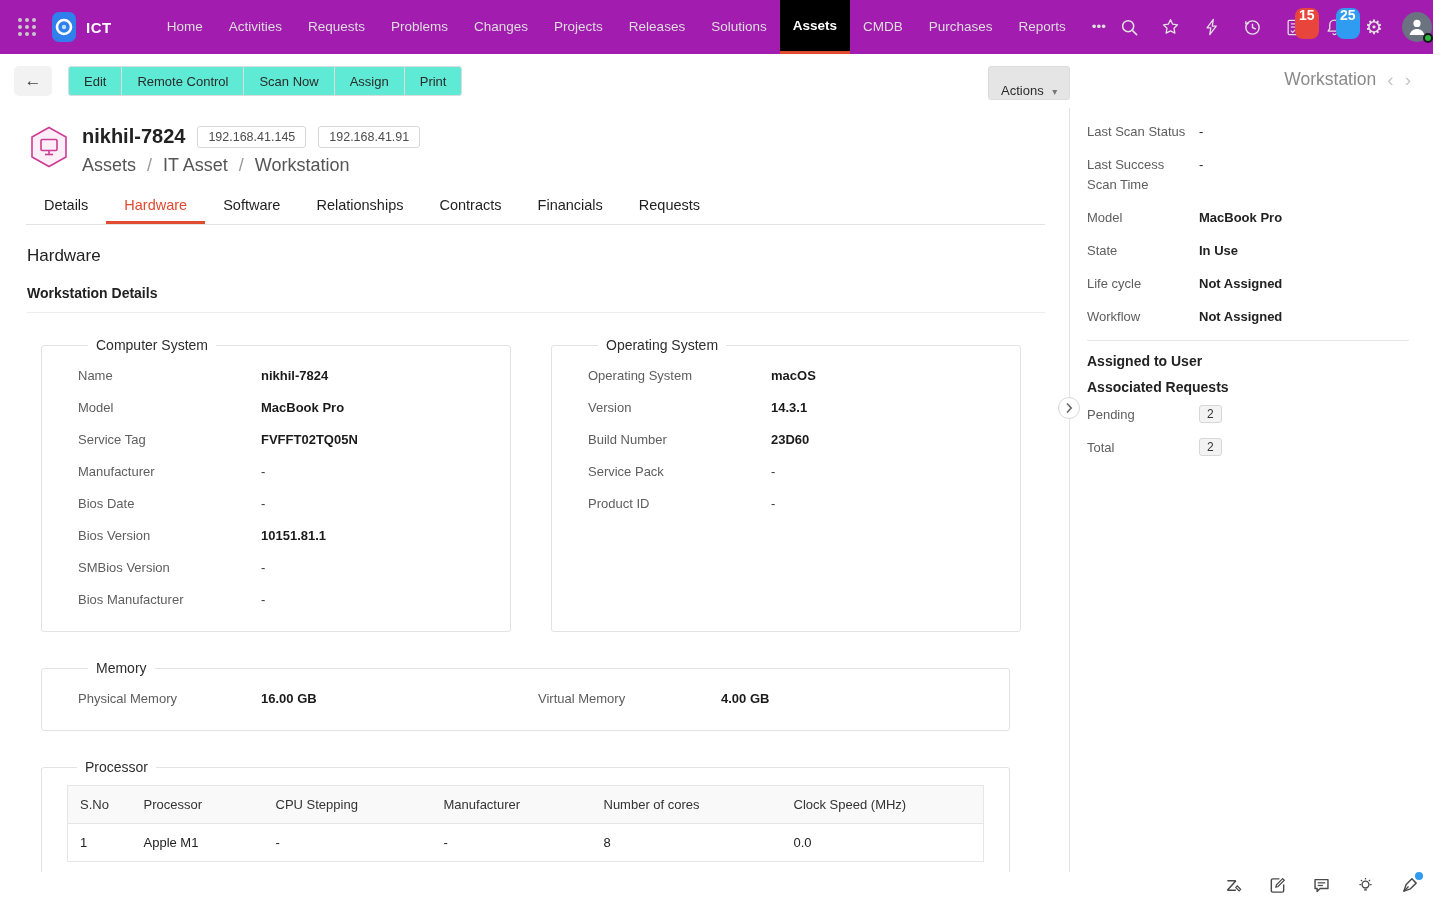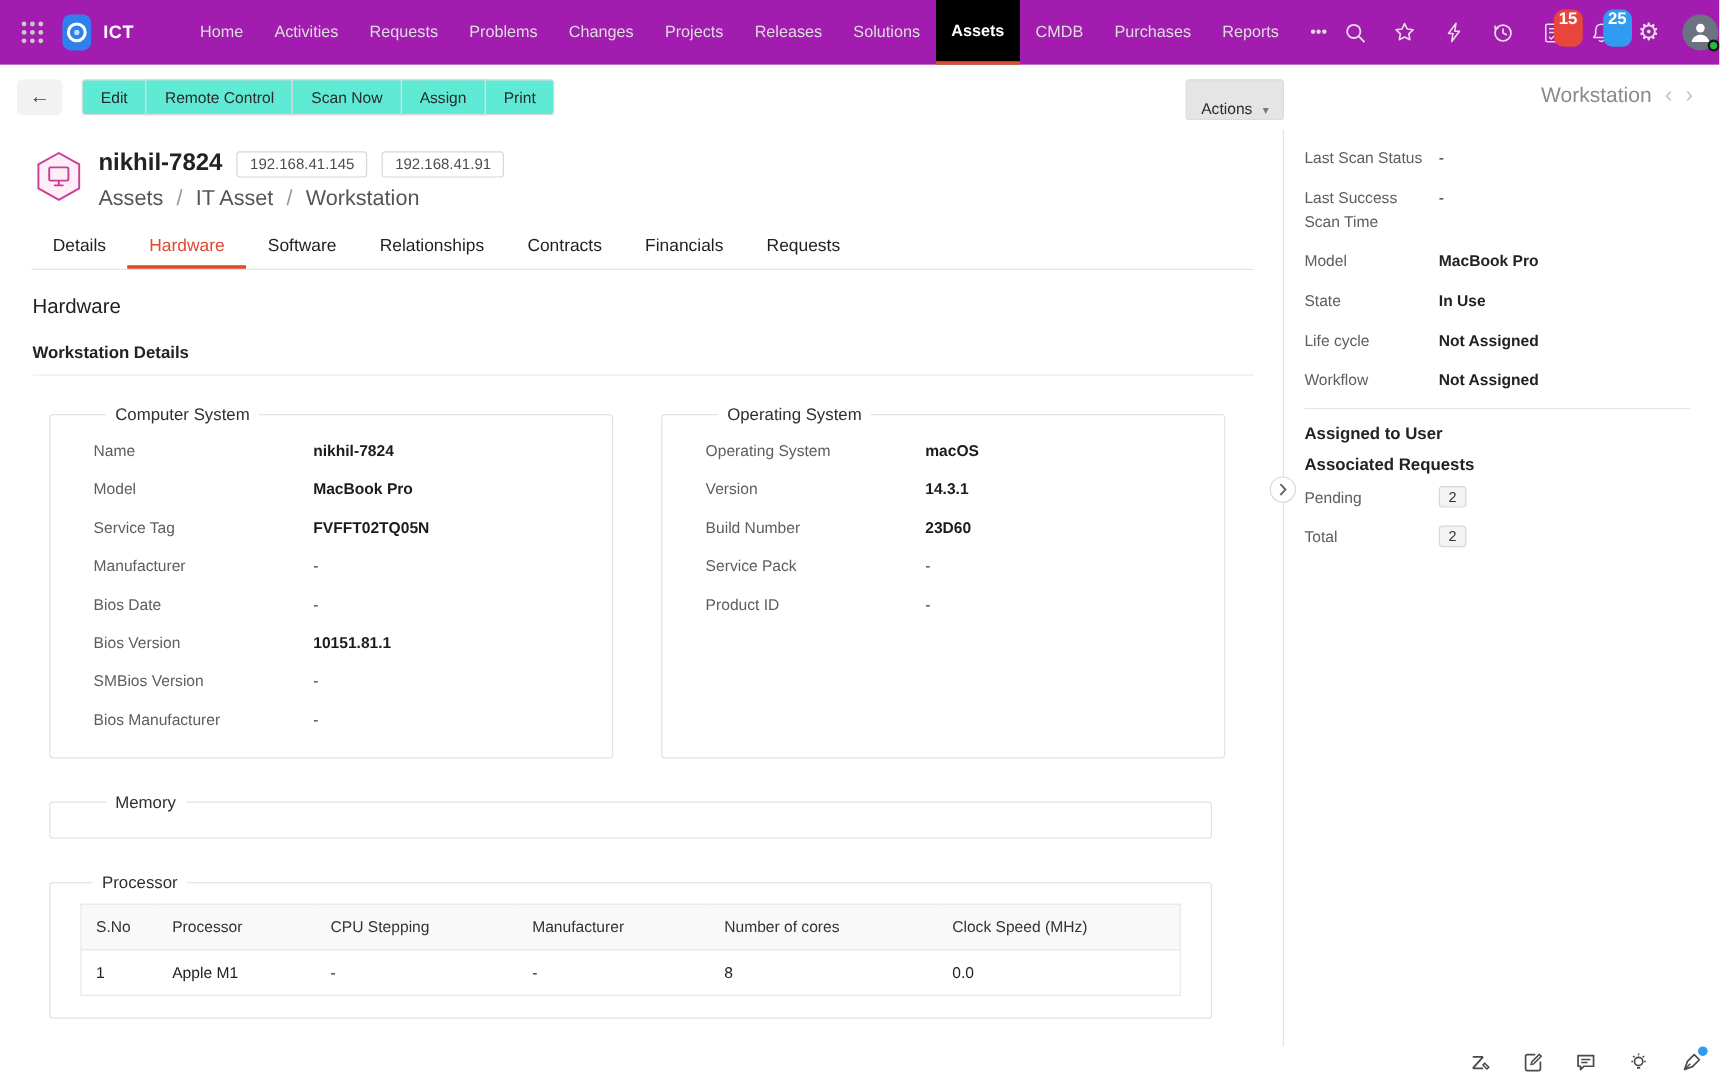--- a/index.html
+++ b/index.html
@@ -315,20 +315,26 @@
           </div>
         <div class="f-row">
             <span class="f-label">Product ID</span>
             <span class="f-value dash">-</span>
           </div>
       </fieldset>
     </div>
 
     <fieldset class="wide">
       <legend>Memory</legend>
+      <div class="f-row">
+        <span class="f-label">Physical Memory</span>
+        <span class="f-value mid">16.00 GB</span>
+        <span class="f-label">Virtual Memory</span>
+        <span class="f-value">4.00 GB</span>
+      </div>
     </fieldset>
 
     <fieldset class="wide tbl">
       <legend>Processor</legend>
       <table class="ptable">
         <colgroup>
             <col style="width:64px">
             <col style="width:132px">
             <col style="width:168px">
             <col style="width:160px">

